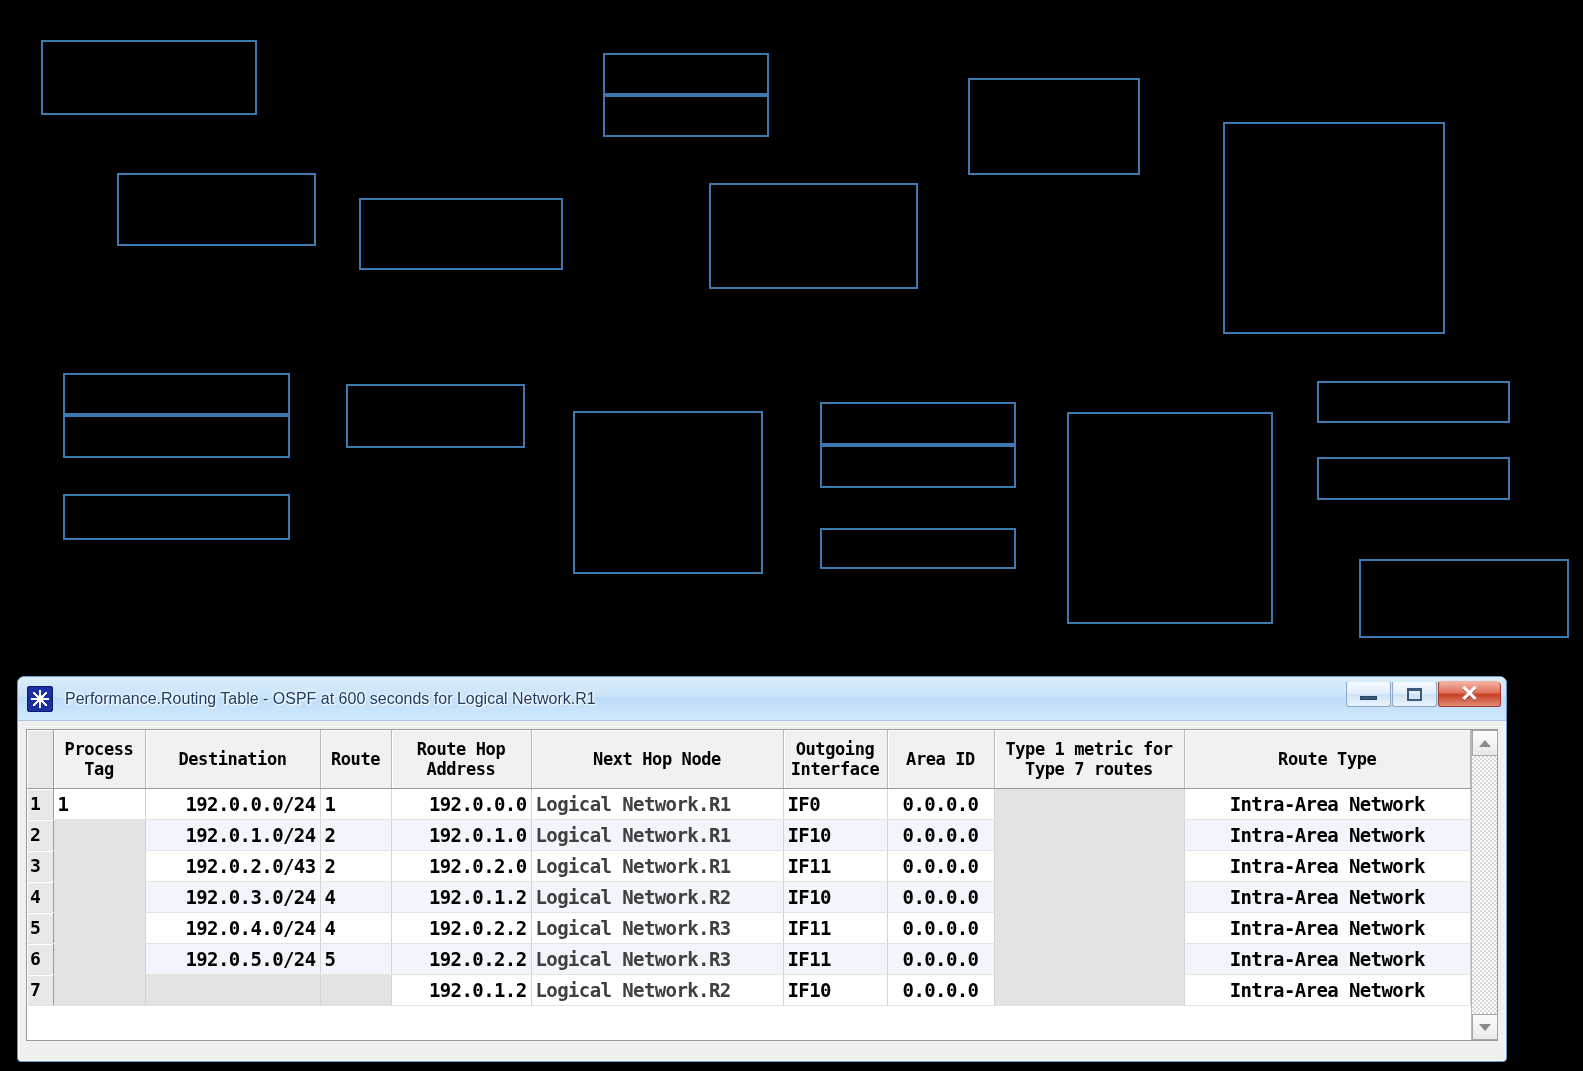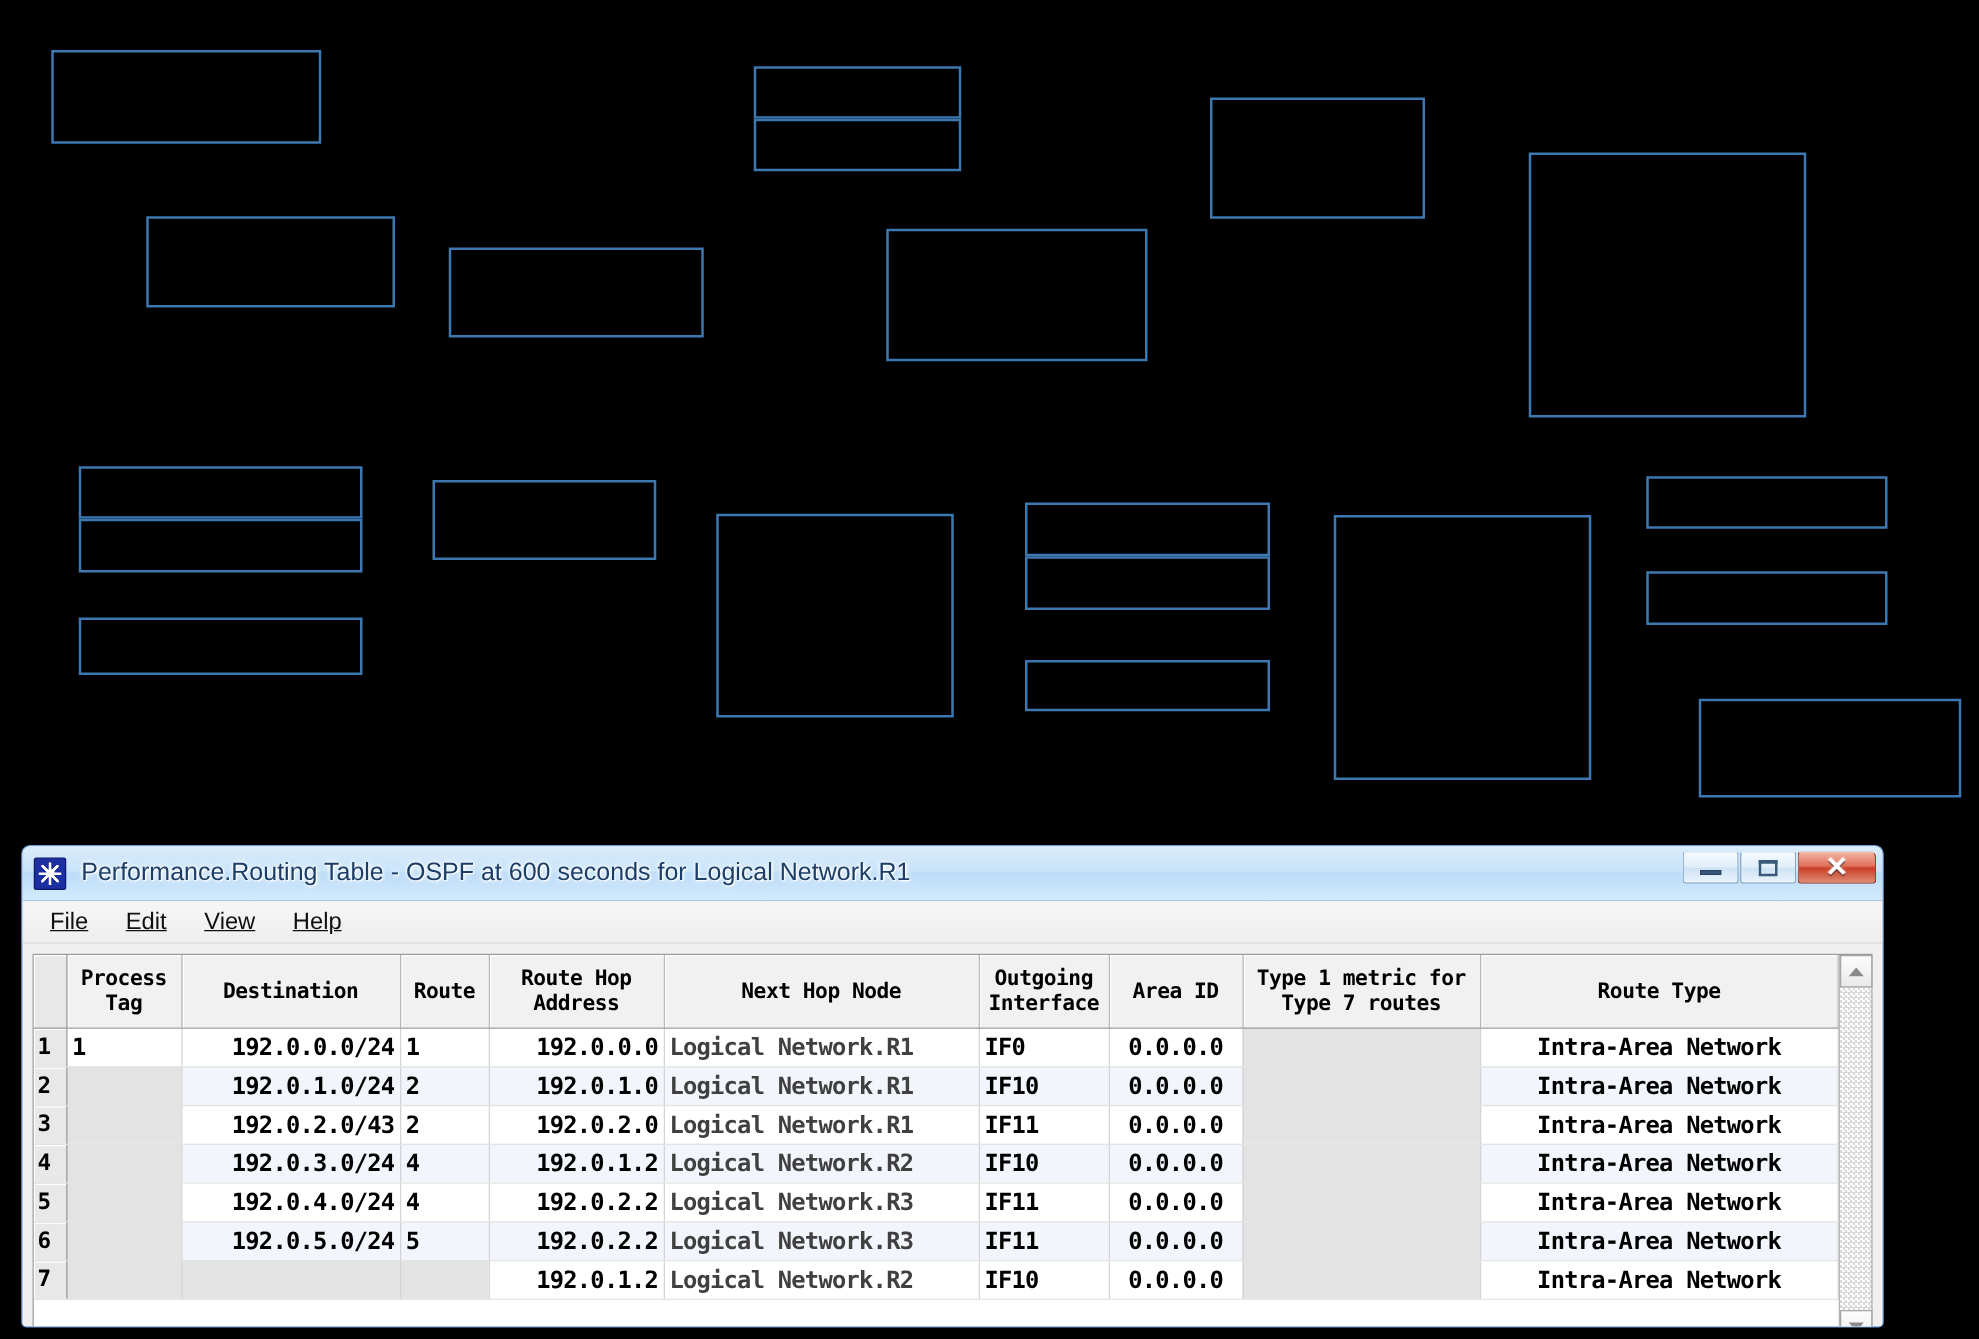--- a/index.html
+++ b/index.html
@@ -57,21 +57,21 @@
     background:
       linear-gradient(45deg, transparent 44%, #fff 44%, #fff 56%, transparent 56%),
       linear-gradient(-45deg, transparent 44%, #fff 44%, #fff 56%, transparent 56%);
   }
   .app-icon u {
     position:absolute; left:4.5px; top:4.5px; width:15px; height:15px;
     border-radius:50%; background:radial-gradient(circle,#fff 0 18%, rgba(255,255,255,0) 40%);
   }
   #win-title {
     margin-left:12px;
-    font-size:20px;
+    font-size:16px;
     color:#1c3d66;
     white-space:nowrap;
     text-shadow:0 0 3px #fff, 0 0 5px #fff, 1px 1px 0 rgba(255,255,255,.9);
   }
   #win-buttons { position:absolute; right:5px; top:4px; display:flex; }
   .winbtn {
     width:45px; height:26px; margin-left:1px;
     border:1px solid #8ba7c4;
     border-top-color:#dcebf8;
     border-radius:3px;
@@ -233,26 +233,20 @@
         </div>
         <div class="winbtn">
           <div class="glyph-max"></div>
         </div>
         <div class="winbtn close">
           <div class="glyph-close">✕</div>
         </div>
       </div>
     </div>
 
-    <div id="menubar">
-      <div class="menu-item"><span class="u">File</span></div>
-      <div class="menu-item"><span class="u">Edit</span></div>
-      <div class="menu-item"><span class="u">View</span></div>
-      <div class="menu-item"><span class="u">Help</span></div>
-    </div>
 
     <div id="tablewrap">
       <div id="tablearea">
         <table>
           <colgroup>
             <col style="width:26px">
             <col style="width:92px">
             <col style="width:175px">
             <col style="width:71px">
             <col style="width:140px">

